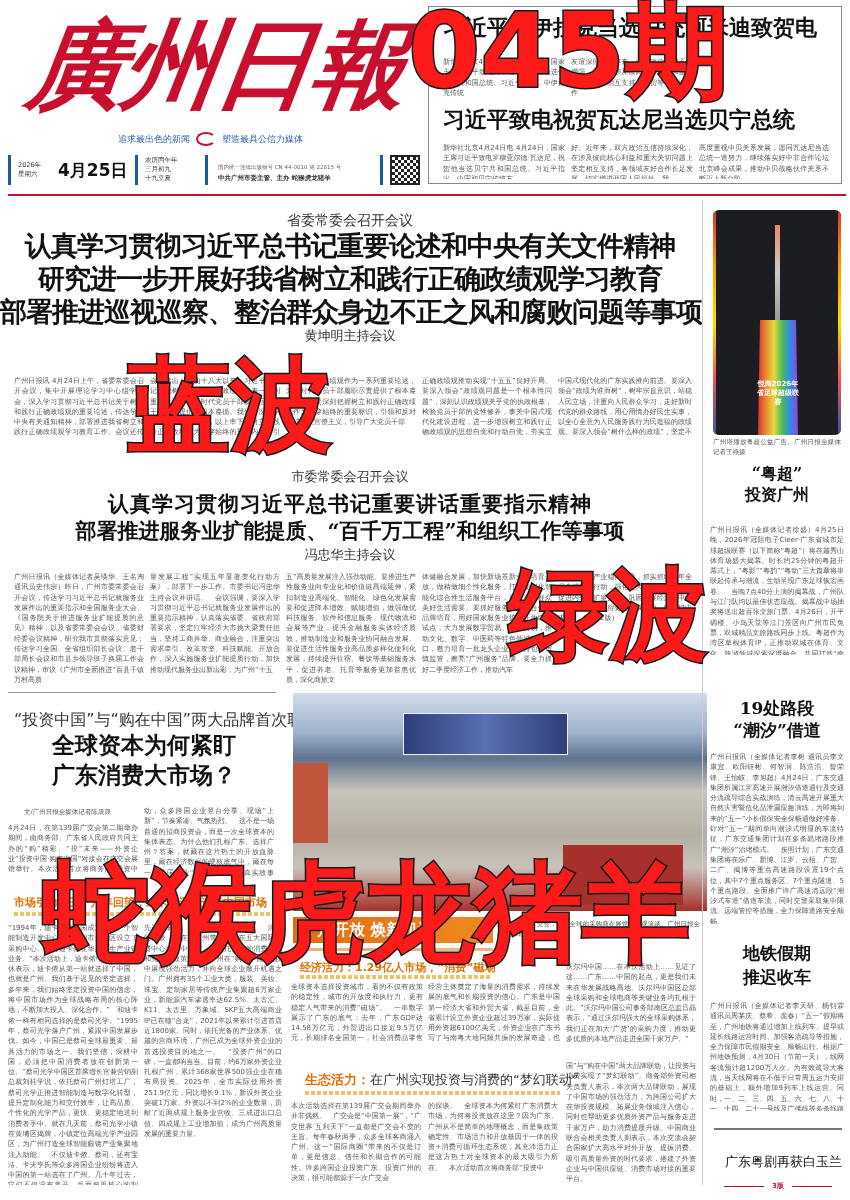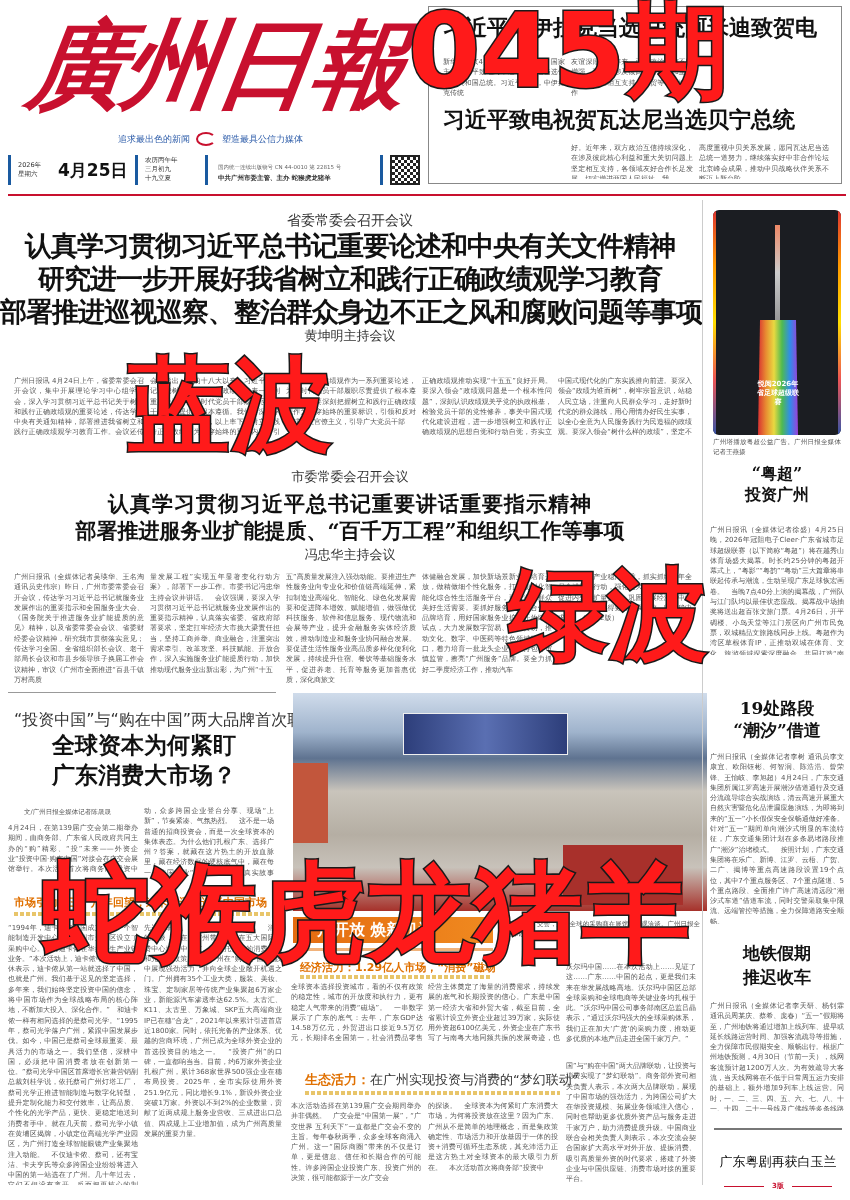--- a/index.html
+++ b/index.html
@@ -58,20 +58,21 @@
   </div>
   <div class="bluebar" style="left:372px"></div>
   <div class="abs" style="left:382px;top:0;width:30px;height:30px;background:repeating-conic-gradient(#222 0 25%,#fff 0 50%) 0 0/6px 6px;border:2px solid #222"></div>
 </div>
 
 <div class="abs topbox">
   <div class="tb-head" style="top:6px">习近平向伊拉克当选总统阿米迪致贺电</div>
   <div class="abs body-text" style="left:14px;top:50px;width:122px;height:42px">新华社北京4月24日电 4月24日，国家主席习近平致电阿米迪，祝贺他当选伊拉克共和国总统。习近平指出，中伊拉克传统</div>
   <div class="abs body-text" style="left:142px;top:50px;width:122px;height:42px">友谊深厚，近年来，两国政治互信不断增强，双方在涉及彼此核心利益和重大关切问题上相互支持，经贸等各领域合作</div>
   <div class="tb-head" style="top:98px">习近平致电祝贺瓦达尼当选贝宁总统</div>
+  <div class="abs body-text" style="left:14px;top:136px;width:122px;height:36px">新华社北京4月24日电 4月24日，国家主席习近平致电罗穆亚尔德·瓦达尼，祝贺他当选贝宁共和国总统。习近平指出，中国和贝宁传统友</div>
   <div class="abs body-text" style="left:142px;top:136px;width:122px;height:36px">好。近年来，双方政治互信持续深化，在涉及彼此核心利益和重大关切问题上坚定相互支持，各领域友好合作长足发展，切实增进两国人民福祉。我</div>
   <div class="abs body-text" style="left:270px;top:136px;width:130px;height:36px">高度重视中贝关系发展，愿同瓦达尼当选总统一道努力，继续落实好中非合作论坛北京峰会成果，推动中贝战略伙伴关系不断迈上新台阶。</div>
 </div>
 
 <div class="abs redrule"></div>
 
 <div class="abs kicker" style="left:0;top:212px;width:700px">省委常委会召开会议</div>
 <div class="abs bighead" style="left:0;top:229px;width:700px;font-size:27px;line-height:33px">认真学习贯彻习近平总书记重要论述和中央有关文件精神</div>
 <div class="abs bighead" style="left:0;top:262px;width:700px;font-size:27px;line-height:33px">研究进一步开展好我省树立和践行正确政绩观学习教育</div>
 <div class="abs bighead" style="left:0;top:295px;width:700px;font-size:27px;line-height:33px">部署推进巡视巡察、整治群众身边不正之风和腐败问题等事项</div>
@@ -152,21 +153,21 @@
 
 <div class="abs bighead" style="left:710px;top:697px;width:134px;font-size:17px;line-height:22px;letter-spacing:0">19处路段</div>
 <div class="abs bighead" style="left:710px;top:719px;width:134px;font-size:17px;line-height:22px;letter-spacing:0">“潮汐”借道</div>
 <div class="abs body-text" style="left:710px;top:752px;width:134px;height:172px">广州日报讯（全媒体记者李树 通讯员李文康宜、欧阳钰彬、何智润、陈浩浩、曾荣锋、王怡岐、李旭超）4月24日，广东交通集团所属江罗高速开展潮汐借道通行及交通分流疏导综合实战演练，清云高速开展重大自然灾害暨危化品泄漏应急演练，为即将到来的“五一”小长假保安全保畅通做好准备。　针对“五一”期间单向潮汐式明显的车流特征，广东交通集团计划在多条易堵路段推广“潮汐”治堵模式。　按照计划，广东交通集团将在乐广、新博、江罗、云梧、广贺、二广、揭博等重点高速路段设置19个点位，其中7个重点服务区、7个重点隧道、5个重点路段、全面推广许广高速清远段“潮汐式车道”借道车流，同时交警采取集中限流、远端管控等措施，全力保障道路安全顺畅。</div>
 
 <div class="abs bighead" style="left:710px;top:942px;width:134px;font-size:17px;line-height:22px;letter-spacing:0">地铁假期</div>
 <div class="abs bighead" style="left:710px;top:966px;width:134px;font-size:17px;line-height:22px;letter-spacing:0">推迟收车</div>
 <div class="abs body-text" style="left:710px;top:1001px;width:134px;height:110px">广州日报讯（全媒体记者李天研、杨钊霖 通讯员周某庆、蔡希、庞春）“五一”假期将至，广州地铁将通过增加上线列车、提早或延长线路运营时间、加强客流疏导等措施，全力保障市民假期安全、顺畅出行。根据广州地铁预测，4月30日（节前一天），线网客流预计超1200万人次。为有效疏导大客流，当天线网将在不低于日常周五运力安排的基础上，额外增加9列车上线运营。同时，一、二、三、四、五、六、七、八、十一、十四、二十一号线及广佛线等多条线路晚高峰将提前至约13:00启动。</div>
 
 <div class="abs hr" style="left:714px;top:1128px;width:128px"></div>
-<div class="abs" style="left:714px;top:1153px;width:128px;font-size:13px;color:#111;text-align:center;white-space:nowrap">广东粤剧再获白玉兰</div>
+<div class="abs" style="left:714px;top:1153px;width:128px;font-size:13px;color:#111;text-align:right;white-space:nowrap">广东粤剧再获白玉兰</div>
 <div class="abs" style="left:714px;top:1181px;width:128px;height:10px">
   <div class="abs" style="left:10px;top:5px;width:40px;height:1px;background:#c8102e"></div>
   <div class="abs" style="left:52px;top:0;width:24px;font-size:7px;color:#c8102e;font-weight:bold;text-align:center">3版</div>
   <div class="abs" style="left:78px;top:5px;width:40px;height:1px;background:#c8102e"></div>
 </div>
 
 <div class="abs overlay" style="left:408px;top:-14px;font-size:104px;line-height:130px;-webkit-text-stroke:3px #1a1a1a">045期</div>
 <div class="abs overlay" style="left:128px;top:340px;font-size:102px;line-height:130px;-webkit-text-stroke:3px #1a1a1a">蓝波</div>
 <div class="abs overlay" style="left:508px;top:550px;font-size:100px;line-height:130px;-webkit-text-stroke:3px #1a1a1a">绿波</div>
 <div class="abs overlay" style="left:42px;top:848px;font-size:108px;line-height:130px;-webkit-text-stroke:3px #1a1a1a">蛇猴虎龙猪羊</div>

